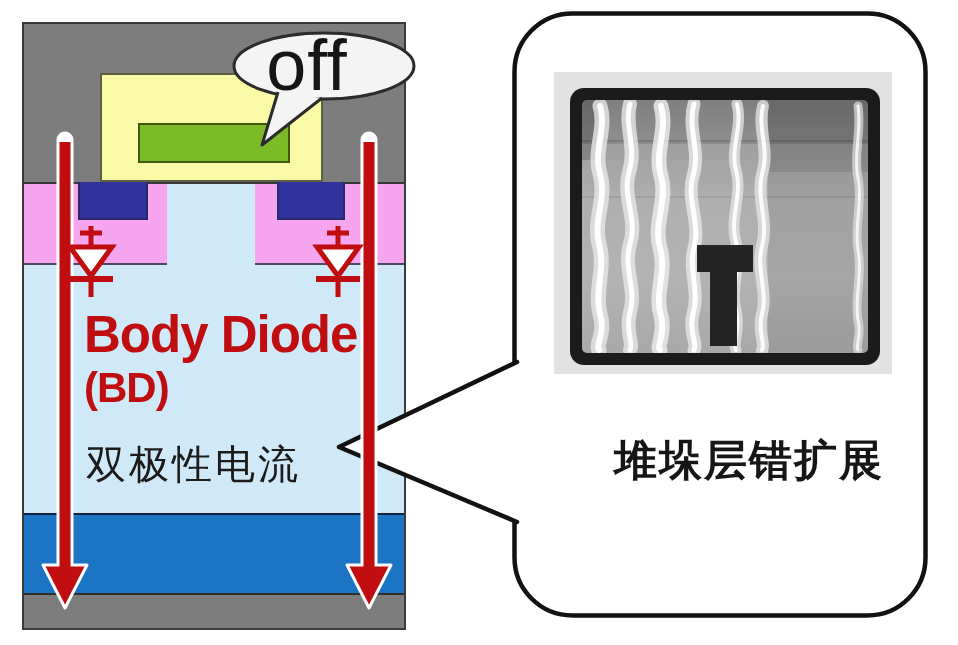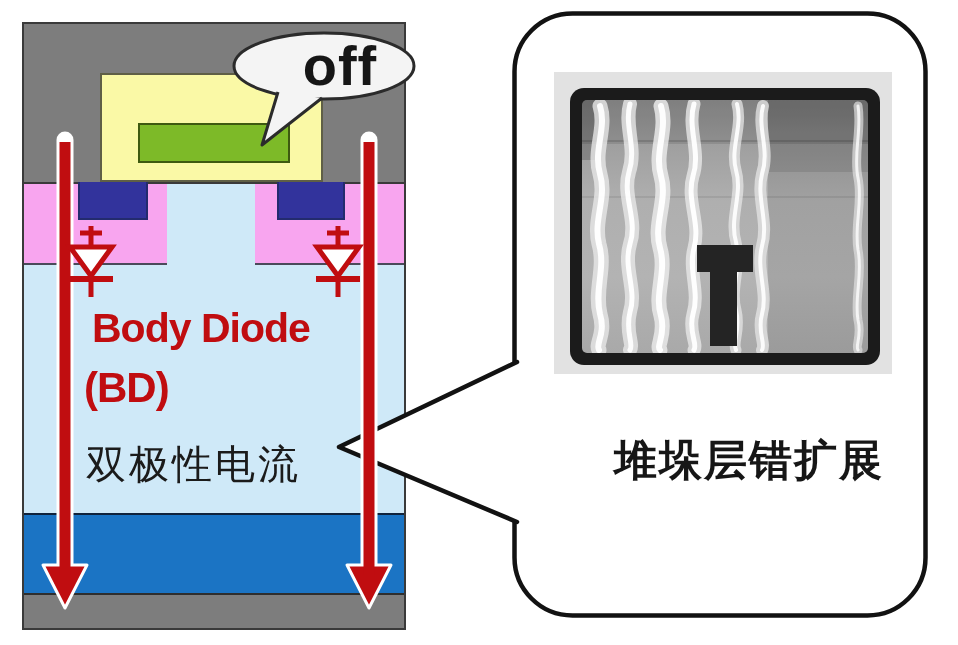--- a/index.html
+++ b/index.html
@@ -44,23 +44,23 @@
 
   
   #micro-panel{left:554px;top:72px;width:338px;height:302px;background:#E2E2E2;z-index:4;}
   #micro-frame{left:570px;top:88px;width:310px;height:277px;background:#1B1B1B;border-radius:14px;z-index:5;}
   #micro-image{left:582px;top:100px;width:286px;height:253px;border-radius:5px;overflow:hidden;z-index:6;
     background:linear-gradient(180deg,#8E8E8E 0%,#9E9E9E 16%,#AFAFAF 40%,#B3B3B3 70%,#A9A9A9 100%);}
   #micro-image svg{display:block;}
 
   
   .label{position:absolute;z-index:7;white-space:nowrap;}
-  #off-label{left:260px;top:33px;width:160px;height:64px;display:flex;align-items:center;justify-content:center;
-    font-size:56px;font-weight:700;color:#161616;letter-spacing:1px;}
-  #bd-line1{left:84px;top:305px;font-size:41px;font-weight:800;color:var(--current-red);letter-spacing:-1px;margin-left:8px;}
+  #off-label{left:227px;top:33px;width:160px;height:64px;display:flex;align-items:center;justify-content:center;
+    font-size:72px;font-weight:400;color:#161616;letter-spacing:1px;}
+  #bd-line1{left:84px;top:305px;font-size:51px;font-weight:800;color:var(--current-red);letter-spacing:-1px;}
   #bd-line2{left:84px;top:364px;font-size:42px;font-weight:800;color:var(--current-red);letter-spacing:-1px;}
   #bipolar-label{left:86px;top:437px;font-size:40px;font-weight:500;color:var(--text-dark);letter-spacing:3px;}
   #callout-caption{left:602px;top:432px;width:294px;text-align:center;font-size:43px;font-weight:600;color:#161616;letter-spacing:2px;}
 </style>
 </head>
 <body>
 
 <div id="canvas">
 
   <div id="device" class="abs">

